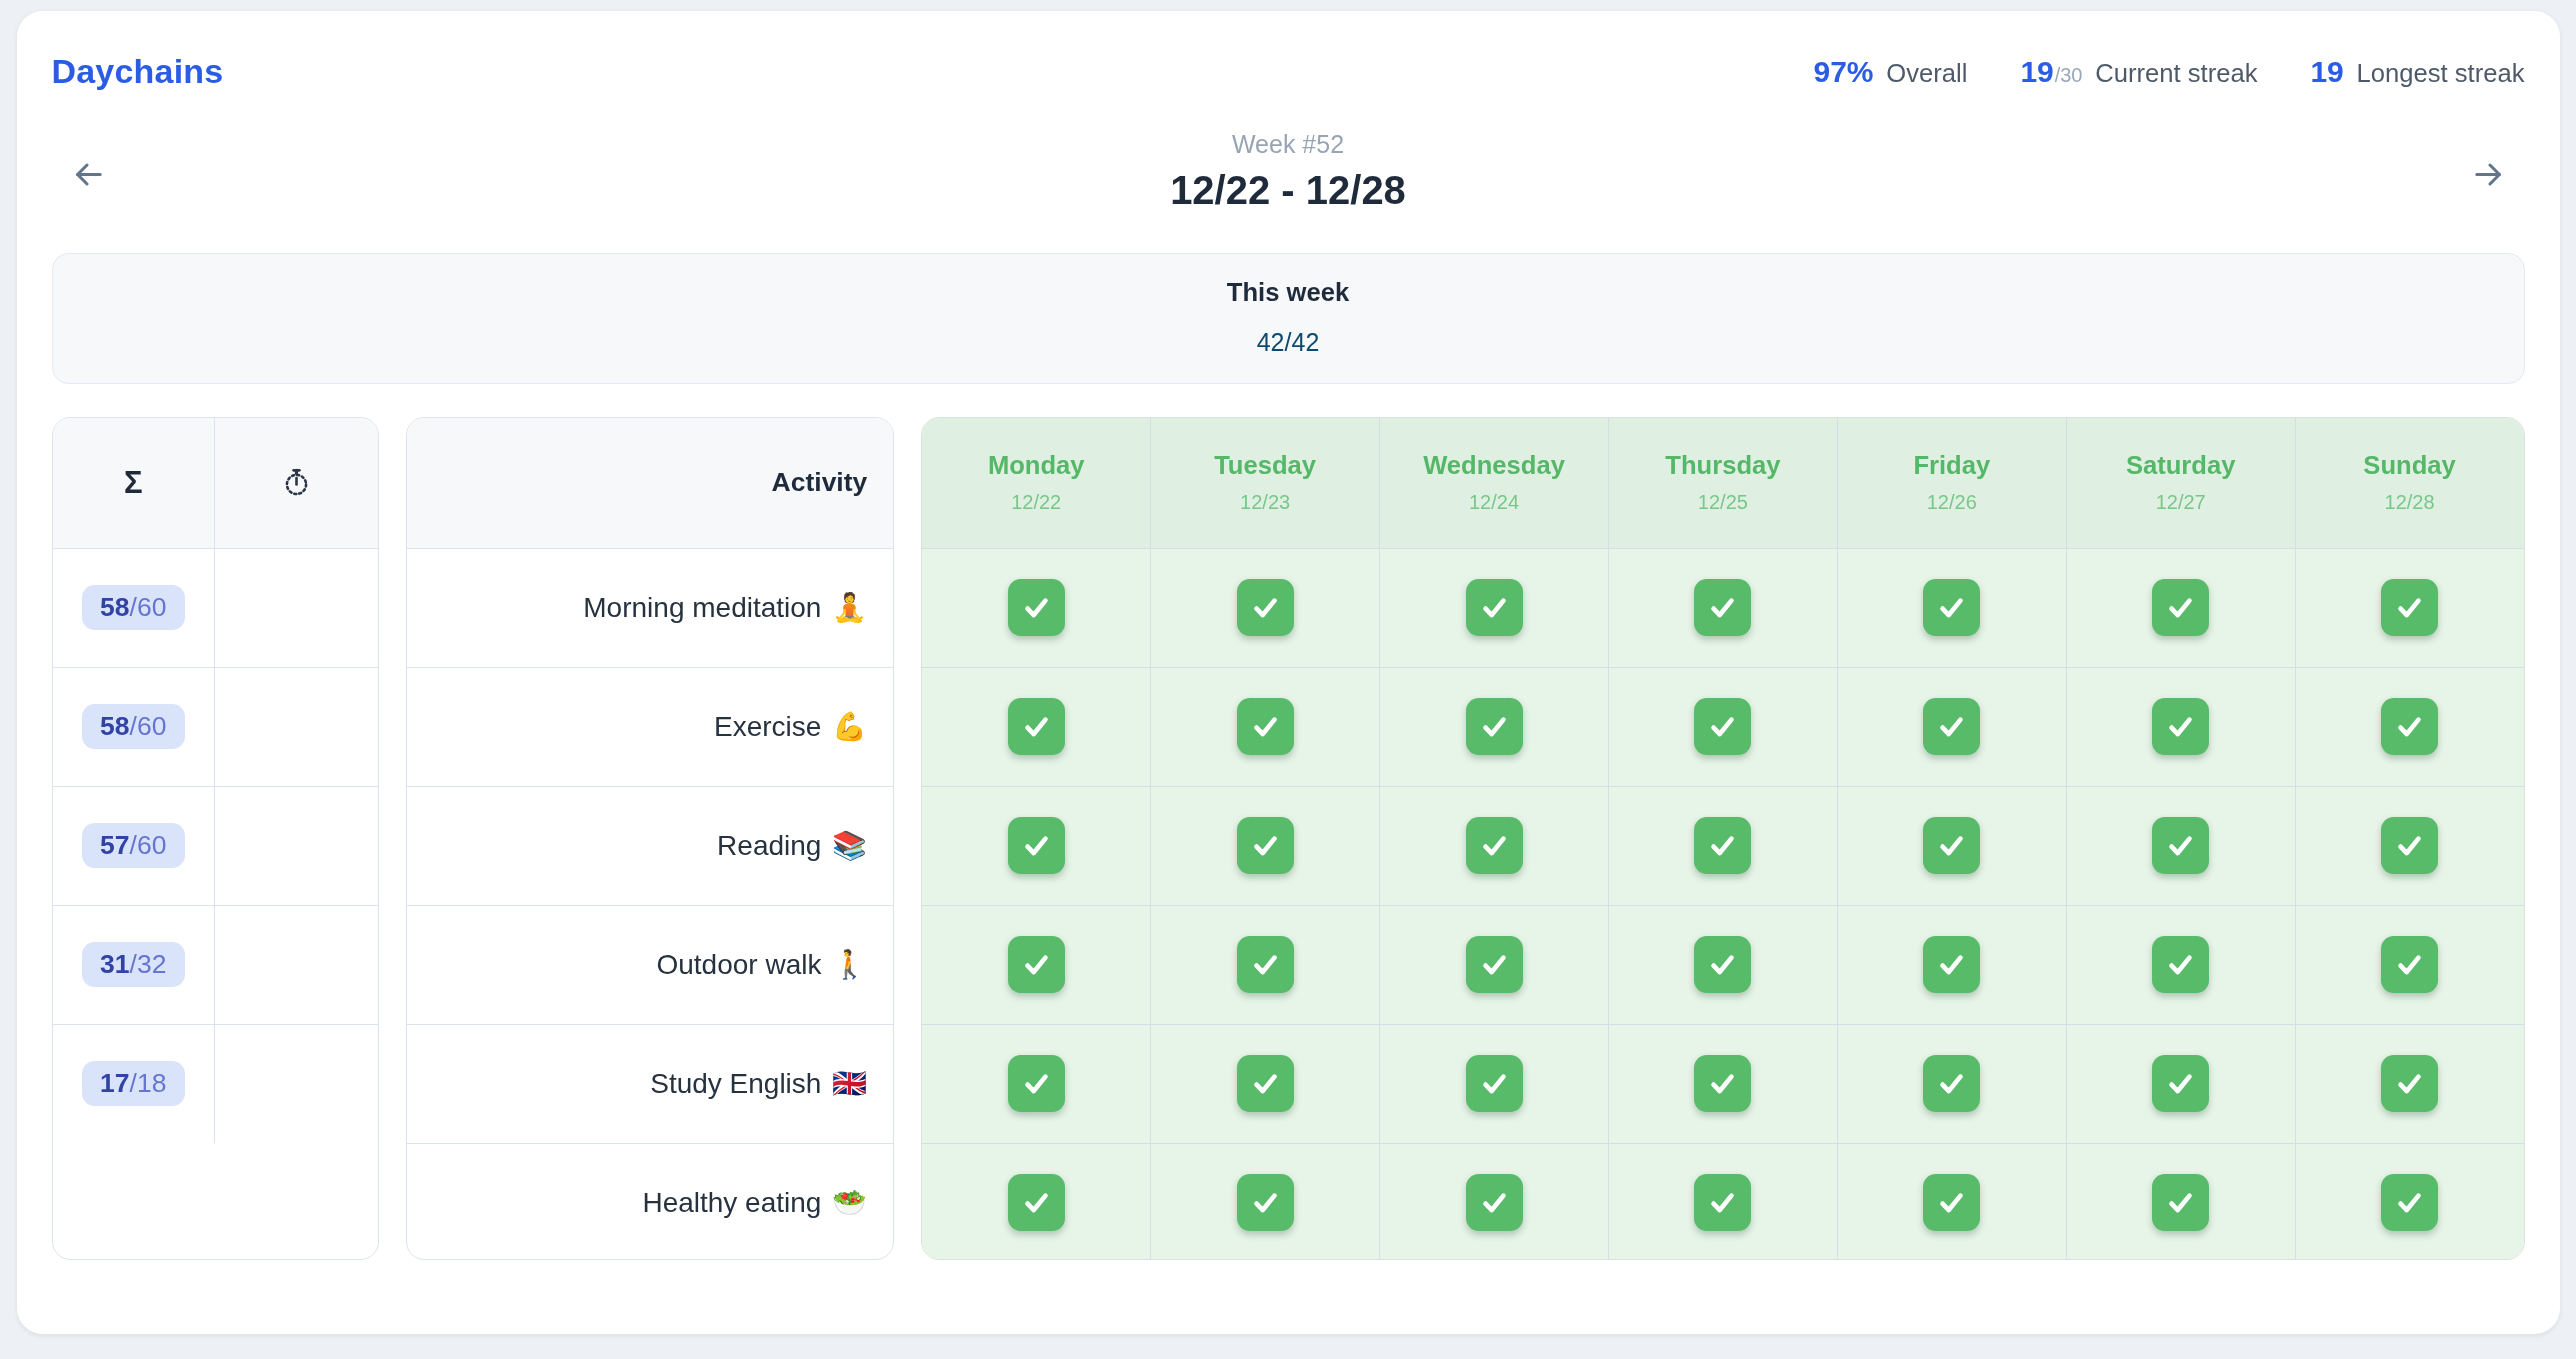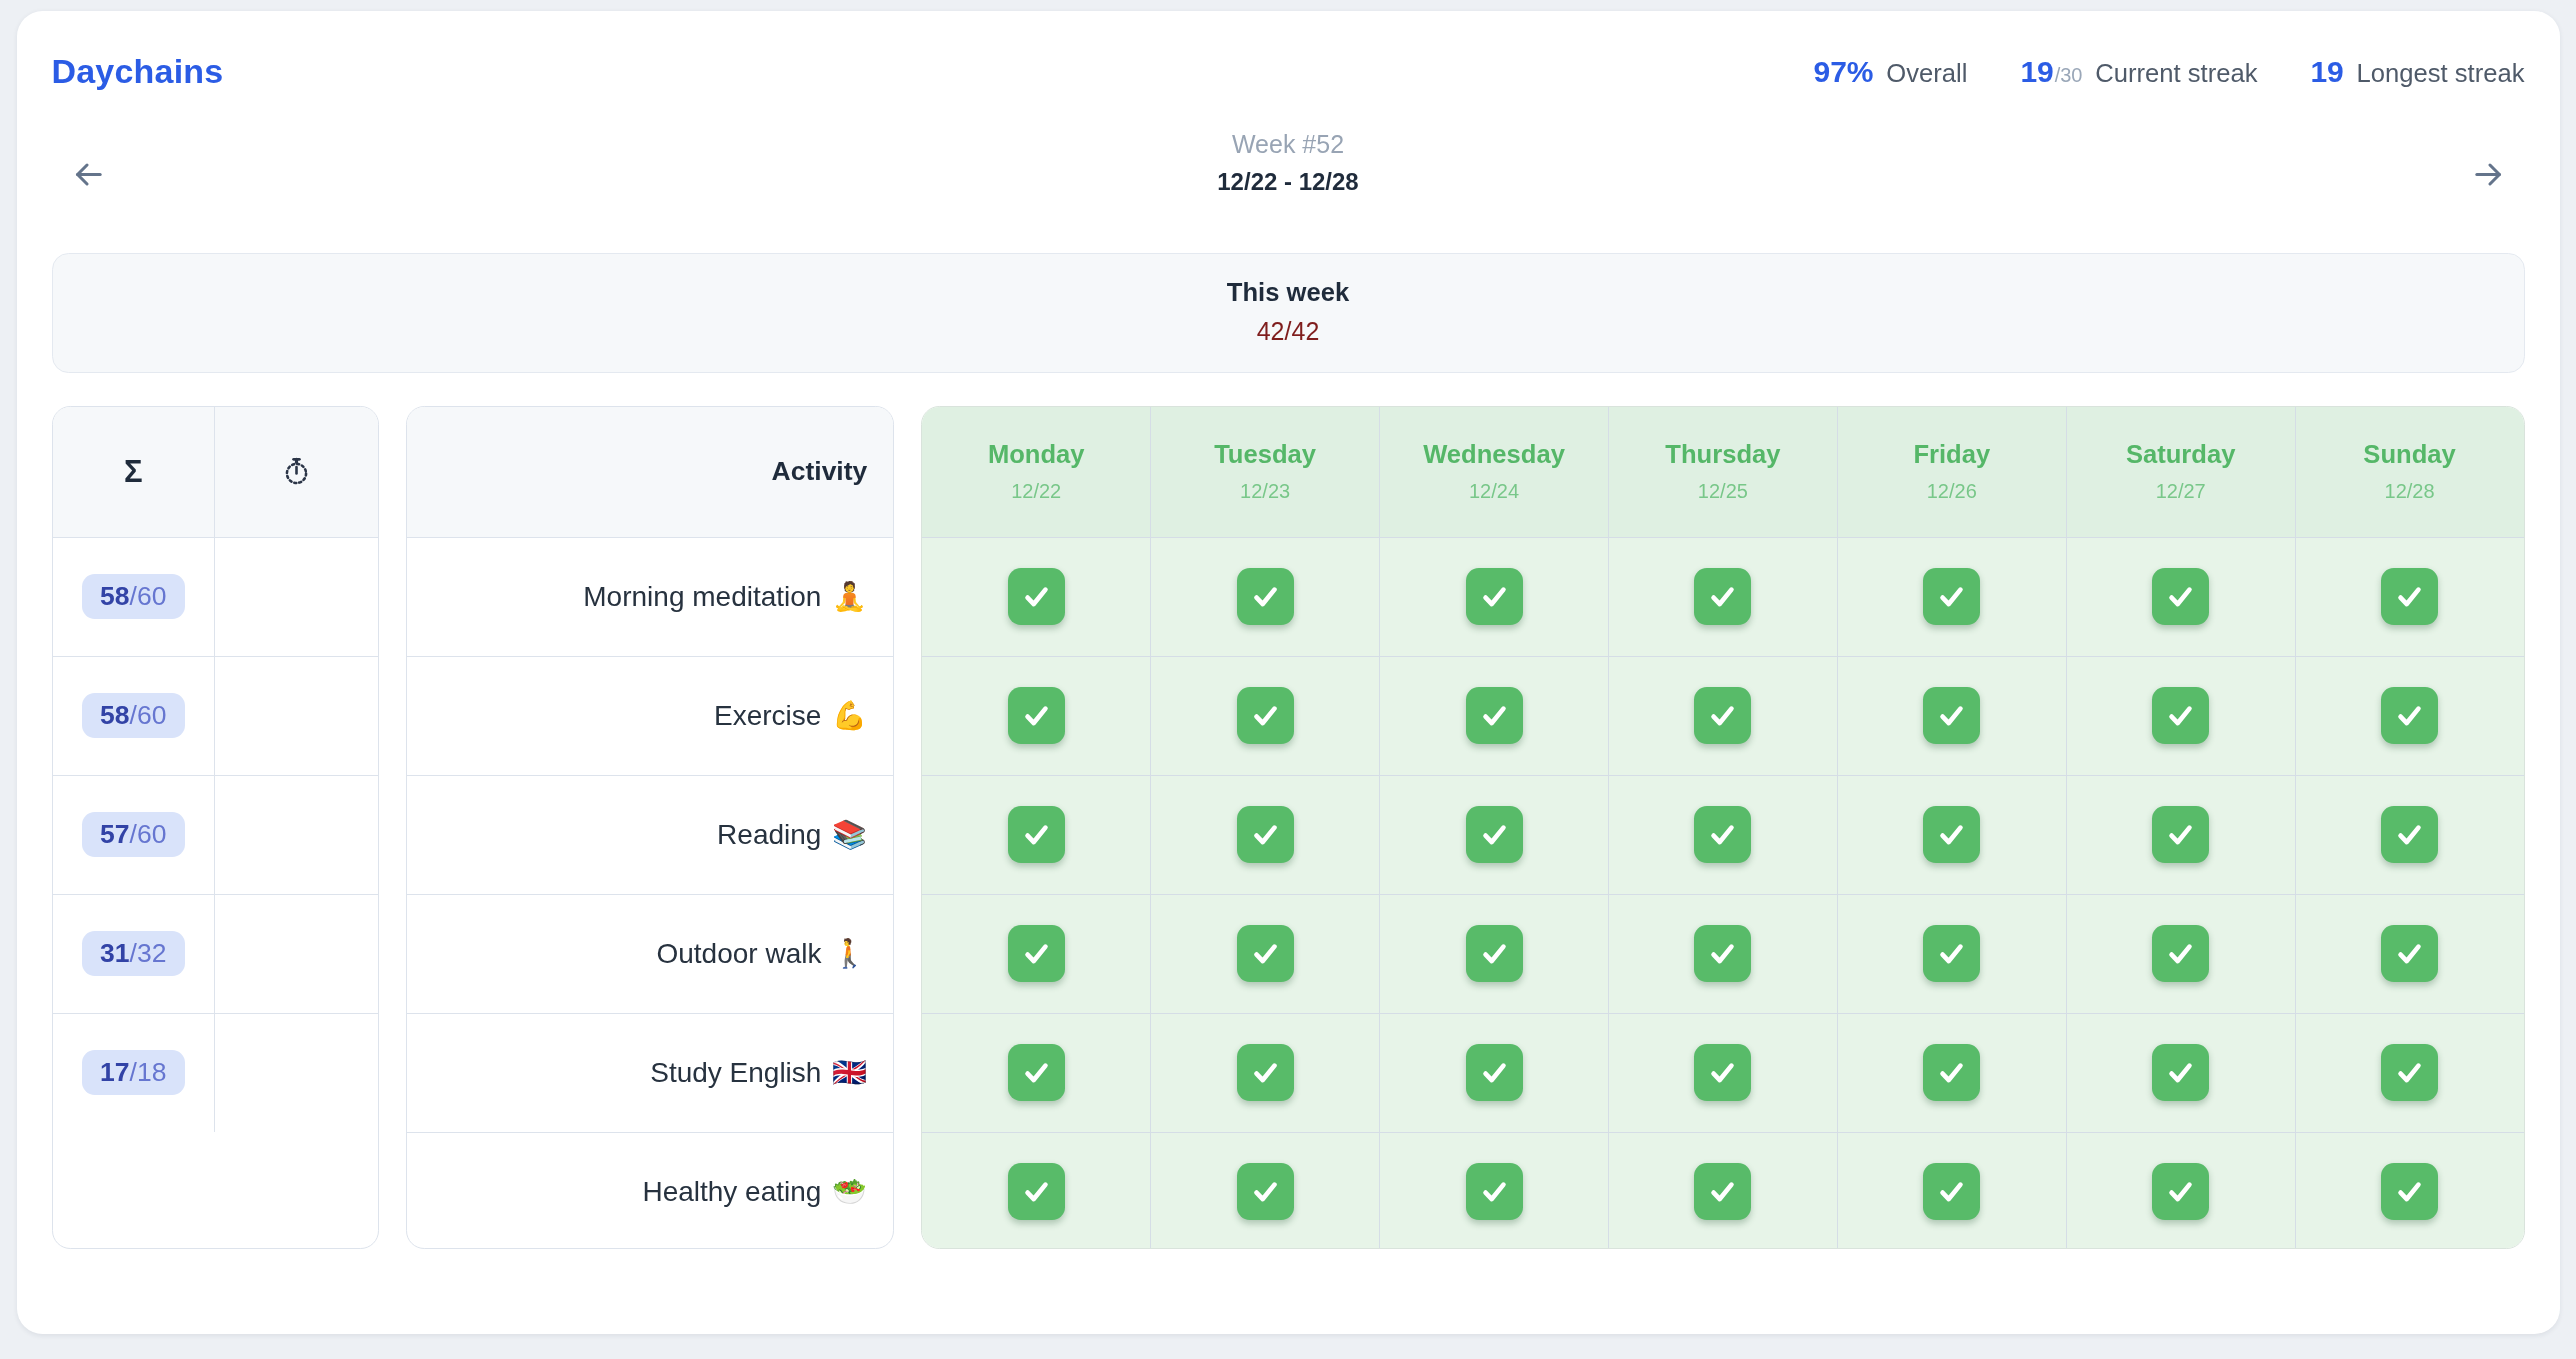--- a/index.html
+++ b/index.html
@@ -22,35 +22,35 @@
   .topbar { display:flex; align-items:center; justify-content:space-between; height:51px; }
   .app-title { font-size:34px; font-weight:bold; color:#2b5ce5; letter-spacing:0.2px; cursor:pointer; }
   .top-stats { display:flex; align-items:baseline; gap:53px; }
   .stat { display:flex; align-items:baseline; }
   .stat-value { font-size:30px; font-weight:bold; color:#2b5ce5; }
   .stat-suffix { font-size:20px; color:#9aa7b8; margin-left:0.9px; }
   .stat-label { font-size:25.6px; color:#4f5a69; margin-left:12.8px; }
   
   .weeknav { position:relative; margin-top:33px; height:99px; text-align:center; }
   .week-label { font-size:25px; color:#98a4b4; }
-  .week-range { font-size:24px; font-weight:bold; color:#1f2b3b; margin-top:9.1px; }
+  .week-range { font-size:40px; font-weight:bold; color:#1f2b3b; margin-top:9.1px; }
   .nav-arrow {
     position:absolute; top:24px; width:40px; height:40px;
     background:none; border:none; cursor:pointer; padding:0;
     display:flex; align-items:center; justify-content:center;
   }
   .nav-arrow.left { left:16.5px; }
   .nav-arrow.right { right:16.5px; }
   
   .progress-card {
     margin-top:24px; background:#f6f8fa; border:0.9px solid #e4e9f0;
     border-radius:16.5px; padding:24px 33px 25.6px 33px; text-align:center;
   }
   .progress-title { font-size:25.6px; font-weight:bold; color:#1f2b3b; }
-  .progress-count { font-size:25px; color:#7f1d1d; margin-top:10px; }
+  .progress-count { font-size:25px; color:#0c4a6e; margin-top:21px; }
   .progress-row { display:flex; align-items:center; gap:24px; margin-top:25.6px; }
   .progress-track { flex:1; height:15.6px; border-radius:8.2px; background:#e2e8f0; overflow:hidden; }
   .progress-fill { height:100%; border-radius:8.2px; background:linear-gradient(90deg,#4cb863 0%,#6fd27f 55%,#7edc8e 100%); }
   .progress-percent { font-size:28px; font-weight:bold; color:#1f2b3b; }
   
   .tables { display:flex; gap:27.4px; margin-top:33px; height:843px; }
   .table { border:0.9px solid #dde3ec; border-radius:18.3px; overflow:hidden; background:#fff; display:flex; flex-direction:column; }
   .thead { height:130px; flex:0 0 130px; background:#f6f8fa; display:flex; }
   .trow { height:119px; flex:0 0 119px; display:flex; border-top:0.9px solid #dde3ec; }
   .cell { display:flex; align-items:center; justify-content:center; height:100%; }

